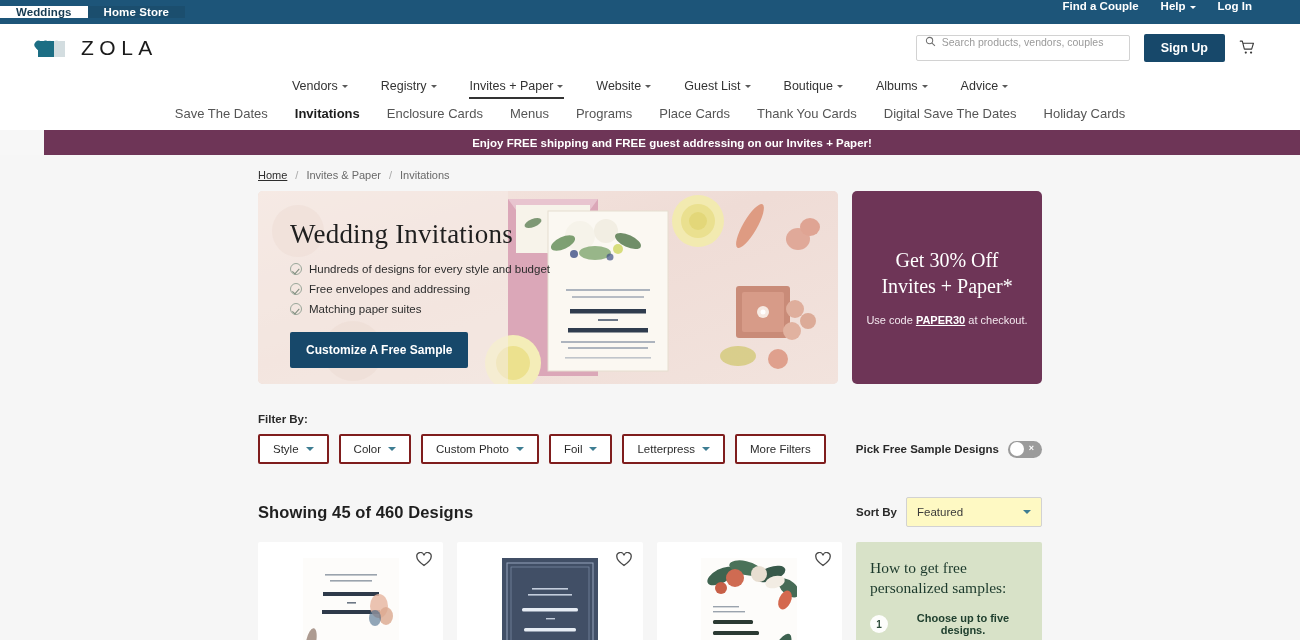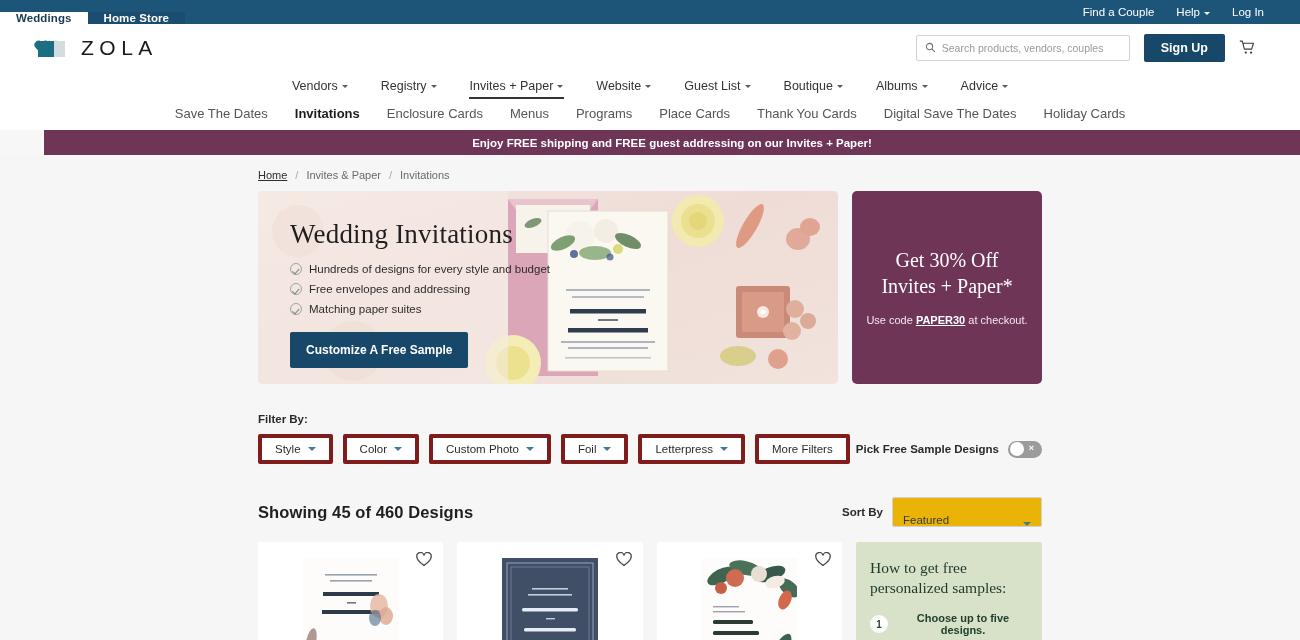--- a/index.html
+++ b/index.html
@@ -12,46 +12,46 @@
   }
 
   
   .topbar {
     height: 24px;
     background: #1d5579;
     display: flex;
     align-items: stretch;
     position: relative;
   }
-  .topbar-tabs { display: flex; align-items: flex-end; }
+  .topbar-tabs { display: flex; align-items: center; }
   .ttab {
     display: flex; align-items: center;
     padding: 0 16px;
     font-size: 11.5px;
     font-weight: bold;
     color: #ffffff;
     letter-spacing: .1px;
     cursor: pointer;
   }
   .ttab.active-light {
     background: #ffffff;
     color: #163b52;
   }
   .ttab.active-dark {
     background: #1b4e6e;
     color: #ffffff;
   }
   .topbar-right {
     margin-left: auto;
     display: flex;
-    align-items: center;
+    align-items: flex-start;
     gap: 22px;
-    padding-right: 36px;
+    padding-right: 48px;
     font-size: 11.5px;
-    font-weight: normal;
+    font-weight: bold;
     color: #ffffff;
   }
   .topbar-right span { cursor: pointer; white-space: nowrap; }
   .caret-s {
     display: inline-block;
     width: 0; height: 0;
     margin-left: 4px;
     border-left: 3.2px solid transparent;
     border-right: 3.2px solid transparent;
     border-top: 3.6px solid #ffffff;
@@ -101,21 +101,21 @@
     margin-left: auto;
     display: flex; align-items: center;
     gap: 14px;
     padding-right: 44px;
   }
   .searchbox {
     width: 214px; height: 26px;
     border: 1px solid #d2d2d2;
     background: #fff;
     border-radius: 2px;
-    display: flex; align-items: center;
+    display: flex; align-items: flex-start;
     padding: 0 8px;
     gap: 6px;
   }
   .searchbox input {
     border: none; outline: none;
     font-size: 10.5px;
     color: #6b6b6b;
     width: 100%;
     font-family: "Liberation Sans", sans-serif;
     background: transparent;
@@ -290,21 +290,21 @@
   .filter-label {
     font-size: 11.5px;
     font-weight: bold;
     color: #2a2a2a;
     margin: 29px 0 9px;
   }
   .filter-row { display: flex; align-items: center; }
   .filters { display: flex; gap: 10px; }
   .fbtn {
     background: #fff;
-    border: 4px solid #7f1d1d;
+    border: 2px solid #7f1d1d;
     border-radius: 2px;
     height: 30px;
     padding: 0 13px;
     font-size: 11.5px;
     color: #2b2b2b;
     display: flex; align-items: center;
     gap: 7px;
     cursor: pointer;
     white-space: nowrap;
     font-family: "Liberation Sans", sans-serif;
@@ -357,25 +357,25 @@
     color: #1f1f1f;
     letter-spacing: .1px;
   }
   .sort-wrap {
     margin-left: auto;
     display: flex; align-items: center;
     gap: 9px;
   }
   .sort-label { font-size: 11.5px; font-weight: bold; color: #2a2a2a; }
   .sort-select {
-    width: 150px; height: 30px;
+    width: 136px; height: 30px;
     border: 1px solid #d2d2d2;
-    background: #eab308;
+    background: #fef9c3;
     border-radius: 2px;
-    display: flex; align-items: flex-end;
+    display: flex; align-items: center;
     padding: 0 10px;
     font-size: 11.5px;
     color: #3a3a3a;
     cursor: pointer;
   }
   .sort-select .caret-blue { margin-left: auto; }
 
   
   .grid {
     display: flex;

